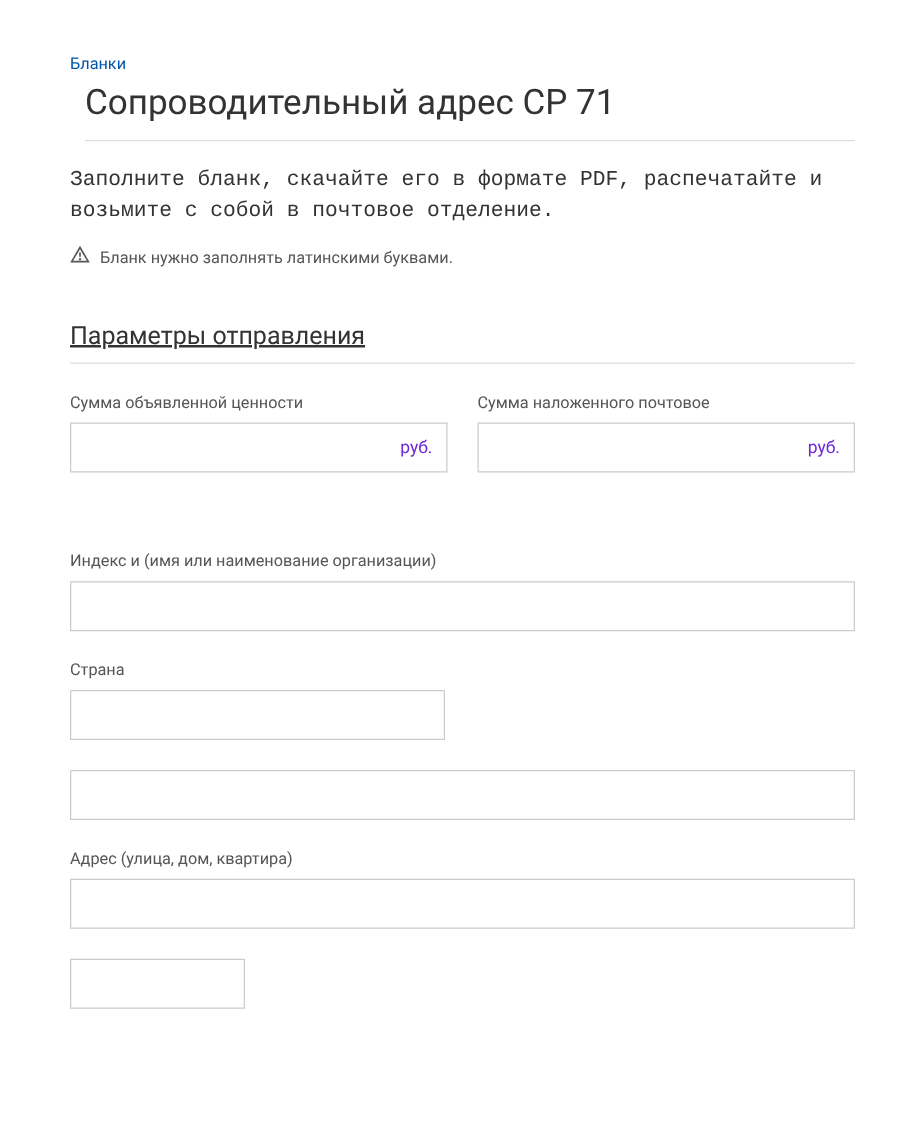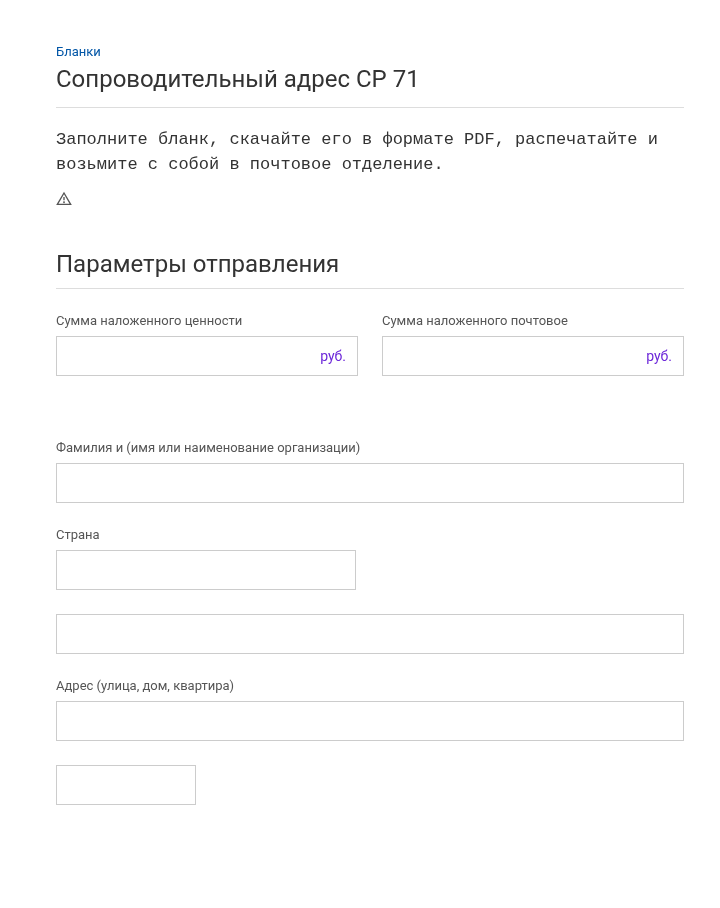--- a/index.html
+++ b/index.html
@@ -19,52 +19,54 @@
       font-size: 13px;
       margin-bottom: 6px;
       margin-top: 32px;
     }
     .breadcrumb a {
       color: #0055a6;
       text-decoration: none;
       cursor: pointer;
     }
     h1 {
-      font-size: 24px;
+      font-size: 28px;
       font-weight: 400;
       color: #333;
       padding-bottom: 14px;
       border-bottom: 1px solid #ddd;
       margin-bottom: 20px;
+      margin-left: 12px;
     }
     .instructions {
       font-size: 17px;
       color: #333;
       line-height: 1.45;
       margin-bottom: 14px;
       font-family: Liberation Mono, monospace;
     }
     .notice {
       display: flex;
       align-items: center;
       gap: 8px;
       font-size: 13px;
       color: #555;
       margin-bottom: 40px;
     }
     .notice svg {
       flex-shrink: 0;
     }
     h2 {
-      font-size: 24px;
+      font-size: 20px;
       font-weight: 400;
       color: #333;
       padding-bottom: 10px;
       border-bottom: 1px solid #ddd;
       margin-bottom: 24px;
+      text-decoration: underline;
     }
     .section {
       margin-bottom: 40px;
     }
     .row-2 {
       display: flex;
       gap: 24px;
     }
     .field {
       margin-bottom: 24px;
@@ -124,46 +126,47 @@
 <p class="instructions">Заполните бланк, скачайте его в формате PDF, распечатайте и возьмите с собой в почтовое отделение.</p>
 
 <div class="notice">
   <span>
     <svg width="16" height="16" viewBox="0 0 24 24" fill="none" stroke="#555" stroke-width="2">
       <path d="M12 3 L22 20 L2 20 Z"></path>
       <line x1="12" y1="9" x2="12" y2="14"></line>
       <circle cx="12" cy="17" r="0.5" fill="#555"></circle>
     </svg>
   </span>
+  <span>Бланк нужно заполнять латинскими буквами.</span>
 </div>
 
 <div class="section">
   <h2>Параметры отправления</h2>
   <div class="row-2">
     <div class="field field-half">
-      <label class="field-label">Сумма наложенного ценности</label>
+      <label class="field-label">Сумма объявленной ценности</label>
       <div class="input-wrap">
         <input type="text" class="text-input with-suffix" value="" style="">
         <span class="suffix">руб.</span>
       </div>
     </div>
     <div class="field field-half">
       <label class="field-label">Сумма наложенного почтовое</label>
       <div class="input-wrap">
         <input type="text" class="text-input with-suffix" value="" style="">
         <span class="suffix">руб.</span>
       </div>
     </div>
   </div>
 </div>
 
 <div class="section">
 
   <div class="field field-full">
-    <label class="field-label">Фамилия и (имя или наименование организации)</label>
+    <label class="field-label">Индекс и (имя или наименование организации)</label>
     <input type="text" class="text-input" value="" style="">
   </div>
 
   <div class="field field-country">
     <label class="field-label">Страна</label>
     <input type="text" class="text-input" value="" style="">
   </div>
 
   <div class="field field-full">
     <input type="text" class="text-input" value="" style="">

